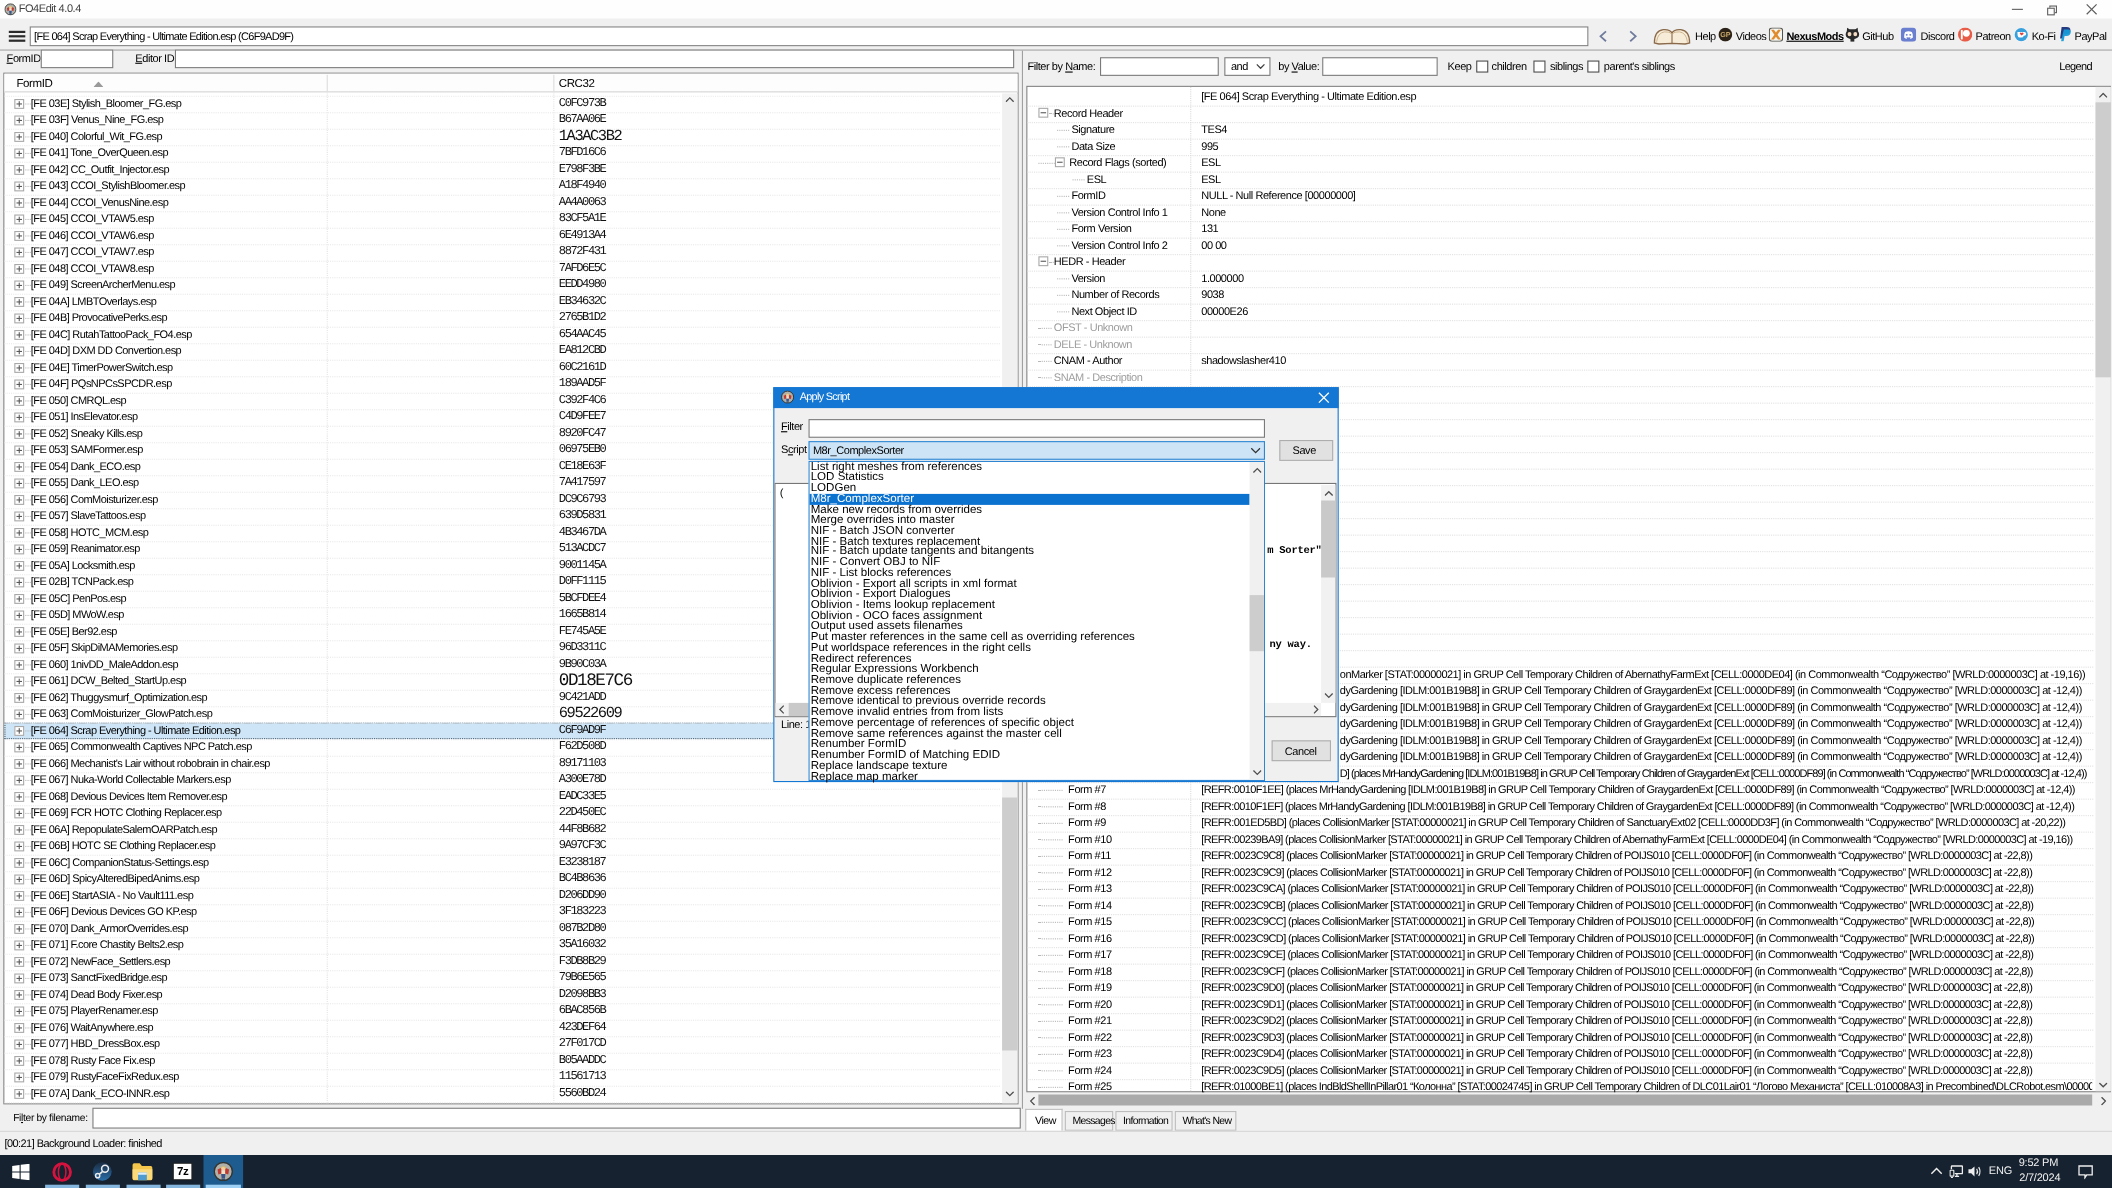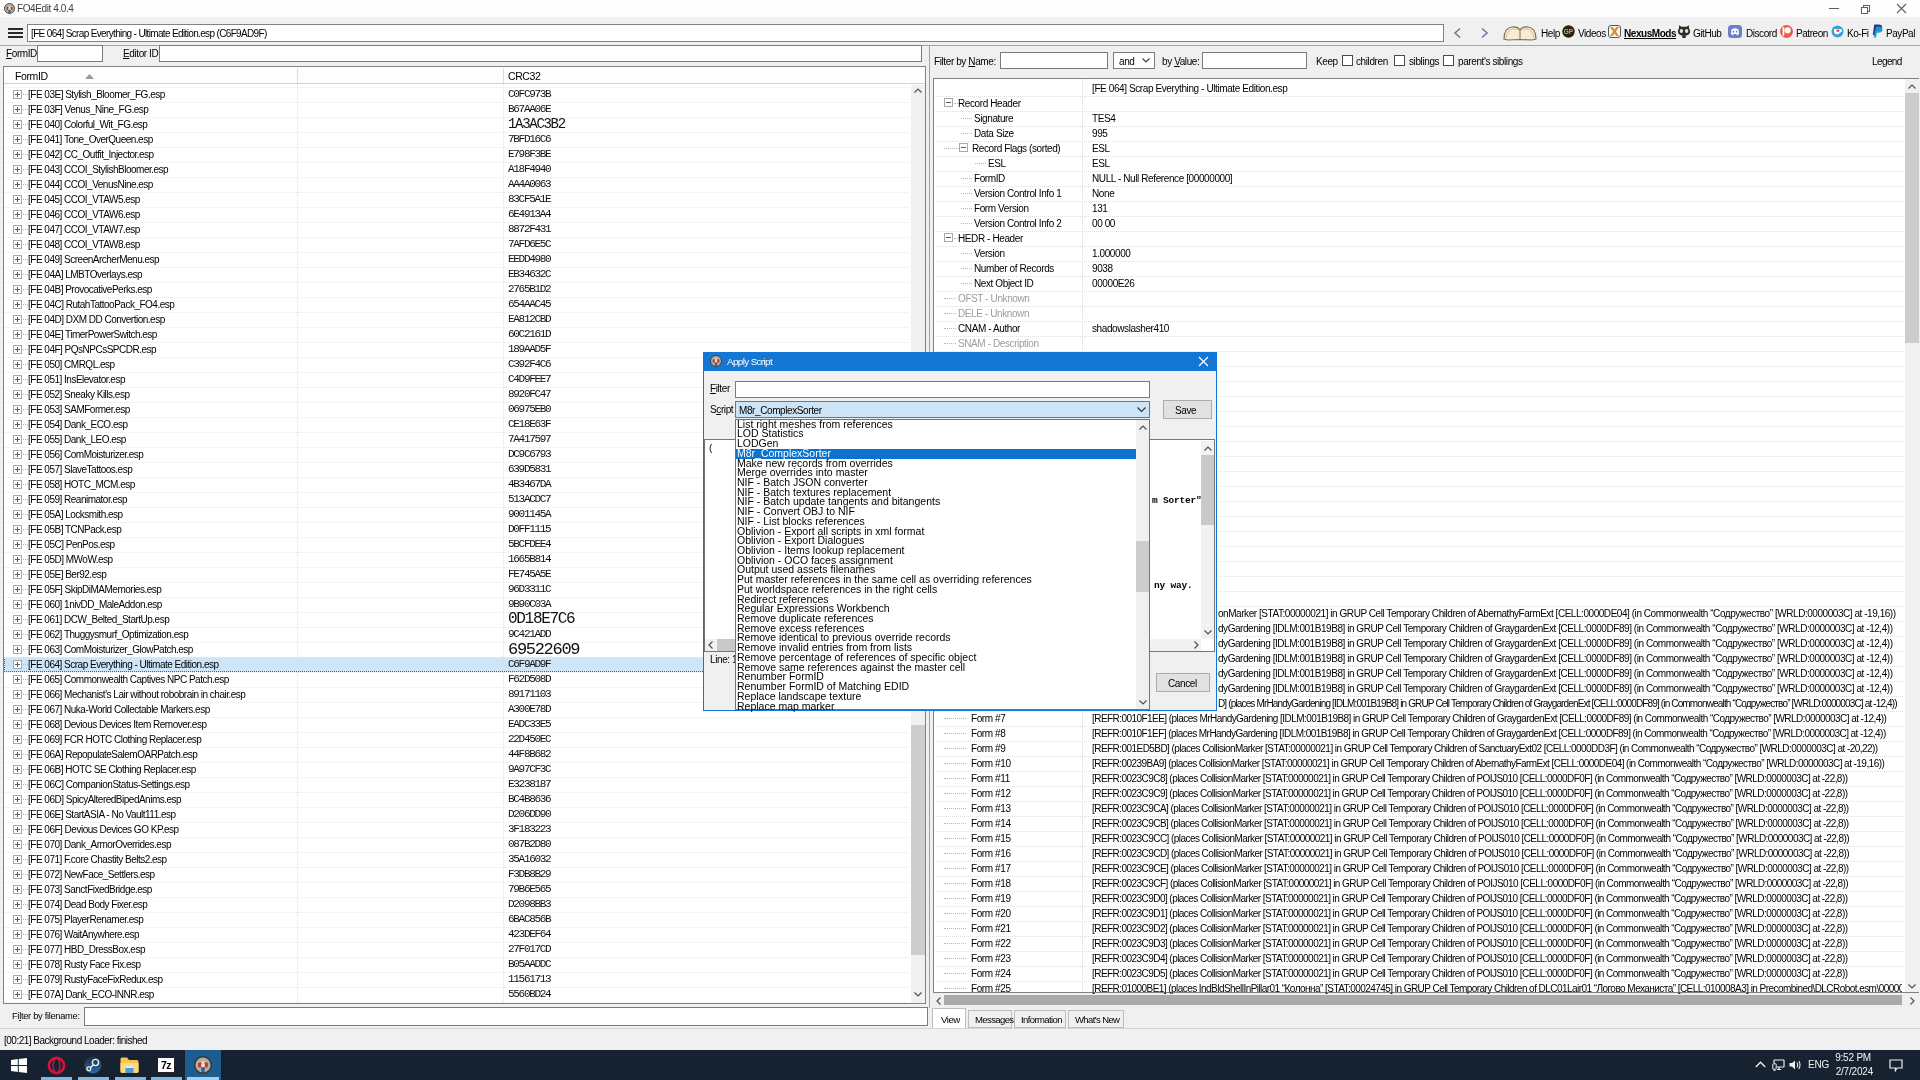--- a/index.html
+++ b/index.html
@@ -357,21 +357,21 @@
   </div>
 <div class="dots" style="left:23px;top:514px;width:5px"></div>
 <div class="t r" style="left:28px;top:507px">[FE 05A] Locksmith.esp</div>
 <div class="t mono" style="left:508px;top:507px;font-size:11px;letter-spacing:-1.3px;color:#111">9001145A</div>
 <div class="hsep" style="left:4px;top:522px;width:905px"></div>
 <div class="pbox" style="left:13px;top:525px">
     <i class="ph"></i>
     <i class="pv"></i>
   </div>
 <div class="dots" style="left:23px;top:529px;width:5px"></div>
-<div class="t r" style="left:28px;top:522px">[FE 05B] TCNPack.esp</div>
+<div class="t r" style="left:28px;top:522px">[FE 02B] TCNPack.esp</div>
 <div class="t mono" style="left:508px;top:522px;font-size:11px;letter-spacing:-1.3px;color:#111">D0FF1115</div>
 <div class="hsep" style="left:4px;top:537px;width:905px"></div>
 <div class="pbox" style="left:13px;top:540px">
     <i class="ph"></i>
     <i class="pv"></i>
   </div>
 <div class="dots" style="left:23px;top:544px;width:5px"></div>
 <div class="t r" style="left:28px;top:537px">[FE 05C] PenPos.esp</div>
 <div class="t mono" style="left:508px;top:537px;font-size:11px;letter-spacing:-1.3px;color:#111">5BCFDEE4</div>
 <div class="hsep" style="left:4px;top:552px;width:905px"></div>
@@ -422,21 +422,21 @@
 <div class="dots" style="left:23px;top:634px;width:5px"></div>
 <div class="t r" style="left:28px;top:627px">[FE 062] Thuggysmurf_Optimization.esp</div>
 <div class="t mono" style="left:508px;top:627px;font-size:11px;letter-spacing:-1.3px;color:#111">9C421ADD</div>
 <div class="hsep" style="left:4px;top:642px;width:905px"></div>
 <div class="pbox" style="left:13px;top:645px">
     <i class="ph"></i>
     <i class="pv"></i>
   </div>
 <div class="dots" style="left:23px;top:649px;width:5px"></div>
 <div class="t r" style="left:28px;top:642px">[FE 063] ComMoisturizer_GlowPatch.esp</div>
-<div class="t mono" style="left:508px;top:642px;font-size:17px;letter-spacing:-1.3px;color:#111">69522609</div>
+<div class="t mono" style="left:508px;top:642px;font-size:14px;letter-spacing:-1.3px;color:#111">69522609</div>
 <div class="a" style="left:4px;top:657px;width:905px;height:15px;background:#cde5f7;outline:1px dotted #51606e;outline-offset:-1px"></div>
 <div class="hsep" style="left:4px;top:657px;width:905px"></div>
 <div class="pbox" style="left:13px;top:660px">
     <i class="ph"></i>
     <i class="pv"></i>
   </div>
 <div class="dots" style="left:23px;top:664px;width:5px"></div>
 <div class="t r" style="left:28px;top:657px">[FE 064] Scrap Everything - Ultimate Edition.esp</div>
 <div class="t mono" style="left:508px;top:657px;font-size:11px;letter-spacing:-1.3px;color:#111">C6F9AD9F</div>
 <div class="hsep" style="left:4px;top:672px;width:905px"></div>

